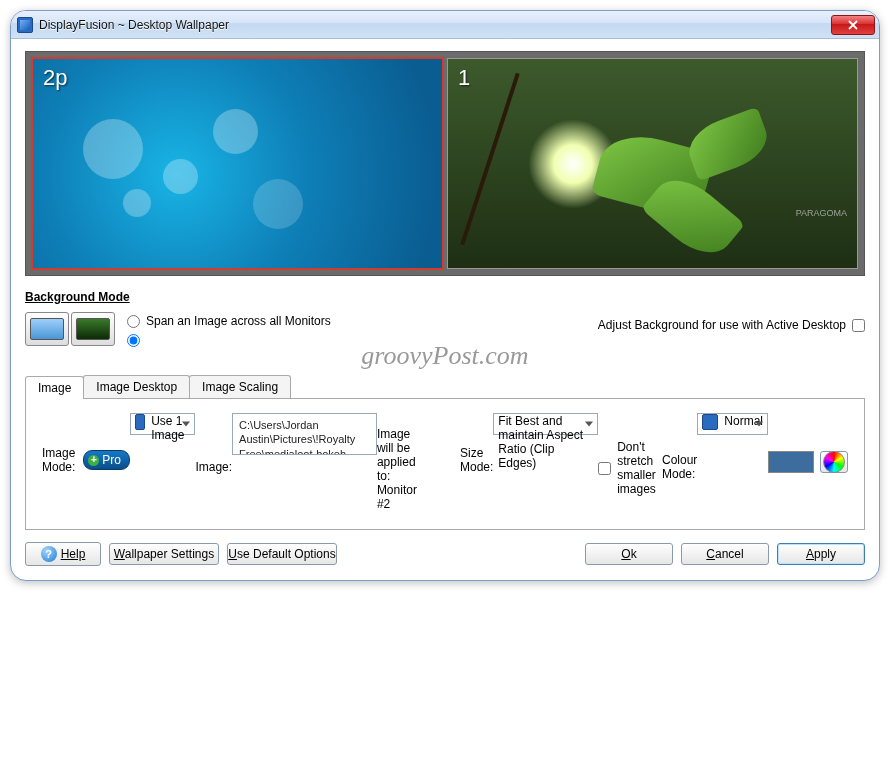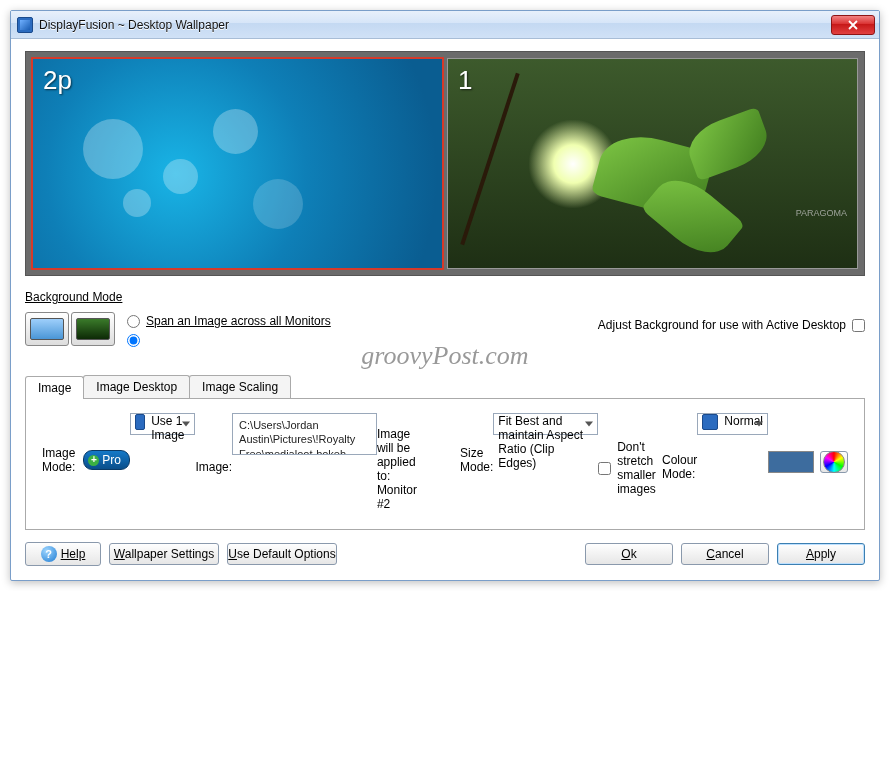--- a/index.html
+++ b/index.html
@@ -1,17 +1,17 @@
 <!DOCTYPE html>
 <html><head>
 <meta charset="utf-8">
 <style>
 * { box-sizing: border-box; font-family: "Segoe UI", Tahoma, sans-serif; font-size: 12px; }
 body { margin: 0; background: #fff; padding: 10px; }
-.window { width: 870px; border: 1px solid #7a9ec9; border-radius: 2px; overflow: hidden; box-shadow: 0 2px 8px rgba(0,0,0,0.25); background:#fff;}
+.window { width: 870px; border: 1px solid #7a9ec9; border-radius: 16px; overflow: hidden; box-shadow: 0 2px 8px rgba(0,0,0,0.25); background:#fff;}
 .titlebar { height: 28px; background: linear-gradient(to bottom, #e8f0fb 0%, #d6e5f8 45%, #c4d9f2 46%, #d0e1f6 100%); display:flex; align-items:center; padding:0 4px 0 6px; border-bottom:1px solid #a8bdd6;}
 .titlebar .appicon { width:16px; height:16px; background:#2b6bbf; border:1px solid #1a4a8c; border-radius:2px; margin-right:6px; position:relative;}
 .titlebar .appicon:after{content:"";position:absolute;inset:2px;background:linear-gradient(135deg,#6fb0ff,#1a5db3);}
 .titlebar .title { color:#111; text-shadow:0 1px 0 #fff; flex:1;}
 .closebtn { width:44px; height:20px; background:linear-gradient(to bottom,#f28282,#d93030 45%,#c61818 46%,#e24040); border:1px solid #8d1414; border-radius:3px; display:flex;align-items:center;justify-content:center;color:#fff;font-weight:bold;font-size:11px;}
 .closebtn svg{width:10px;height:10px;}
 .content { padding: 12px 14px 14px 14px; }
 
 .preview { background:#6b6b6b; padding:6px; display:flex; gap:4px; height:225px; border:1px solid #555;}
 .monitor { flex:1; position:relative; border:1px solid #999; }
@@ -24,30 +24,30 @@
 .mon1 .b4{width:28px;height:28px;left:90px;top:130px}
 .mon1 .b5{width:50px;height:50px;left:220px;top:120px;background:rgba(255,255,255,0.18);}
 .mon2 { background: linear-gradient(to bottom,#3d5a2c,#1e2f14); position:relative; overflow:hidden;}
 .mon2 .sun{position:absolute;left:80px;top:60px;width:90px;height:90px;border-radius:50%;background:radial-gradient(circle,#fff,#f0ffb0 30%,rgba(200,255,120,0) 70%);}
 .mon2 .leaf{position:absolute;background:linear-gradient(135deg,#7fc845,#3e7a1d);border-radius:50% 10% 50% 10%;}
 .mon2 .l1{width:110px;height:70px;left:150px;top:80px;transform:rotate(15deg);}
 .mon2 .l2{width:80px;height:50px;left:240px;top:60px;transform:rotate(-20deg);}
 .mon2 .l3{width:90px;height:55px;left:200px;top:130px;transform:rotate(40deg);}
 .mon2 .branch{position:absolute;background:#2a1a0a;width:4px;height:180px;left:40px;top:10px;transform:rotate(18deg);}
 .mon2 .watermark{position:absolute;right:10px;bottom:50px;color:#ccc;font-size:9px;opacity:0.7;}
-.monlabel { position:absolute; top:6px; left:10px; color:#fff; font-size:26px; font-weight:500; text-shadow:1px 1px 2px rgba(0,0,0,0.6); font-family:Arial,sans-serif;}
-
-.section-label { text-decoration:underline; margin:14px 0 4px 0; display:block;}
+.monlabel { position:absolute; top:6px; left:10px; color:#fff; font-size:22px; font-weight:500; text-shadow:1px 1px 2px rgba(0,0,0,0.6); font-family:Arial,sans-serif;}
+
+.section-label { text-decoration:underline; margin:14px 0 4px 0; display:block;font-weight:bold;}
 .bgmode-row { display:flex; align-items:flex-start; gap:12px; }
 .monicons { display:flex; gap:2px; padding-top:4px;}
 .monicon { width:44px; height:34px; border:1px solid #888; border-radius:3px; background:linear-gradient(#fff,#ddd); display:flex;align-items:center;justify-content:center;}
 .monicon .scr{width:34px;height:22px;border:1px solid #555;border-radius:2px;}
 .monicon .scr.s1{background:linear-gradient(#9ecffb,#4a96d6);}
 .monicon .scr.s2{background:linear-gradient(#3a7a2a,#0d2a06);}
-.radios { display:flex; flex-direction:column; gap:6px; padding-top:6px; flex:1;text-decoration:underline;}
+.radios { display:flex; flex-direction:column; gap:6px; padding-top:6px; flex:1;}
 .radio-row, .check-row { display:flex; align-items:center; gap:6px; }
 input[type=radio],input[type=checkbox]{width:13px;height:13px;margin:0;}
 .ad-check { display:flex; align-items:center; gap:6px; margin-top:10px;}
 
 .watermark-text { text-align:center; color:#999; font-size:26px; font-family:Georgia,serif; font-style:italic; margin:-6px 0 2px 0; text-shadow:0 1px 0 #fff;}
 
 .tabs { display:flex; border-bottom:1px solid #aaa; margin-top:4px;}
 .tab { padding:4px 12px; border:1px solid #aaa; border-bottom:none; background:#f4f4f4; margin-right:-1px; border-radius:3px 3px 0 0; cursor:default;}
 .tab.active { background:#fff; position:relative; top:1px;}
 .tabpanel { border:1px solid #aaa; border-top:none; padding:14px 16px 18px 16px; display:flex; gap:30px;}

